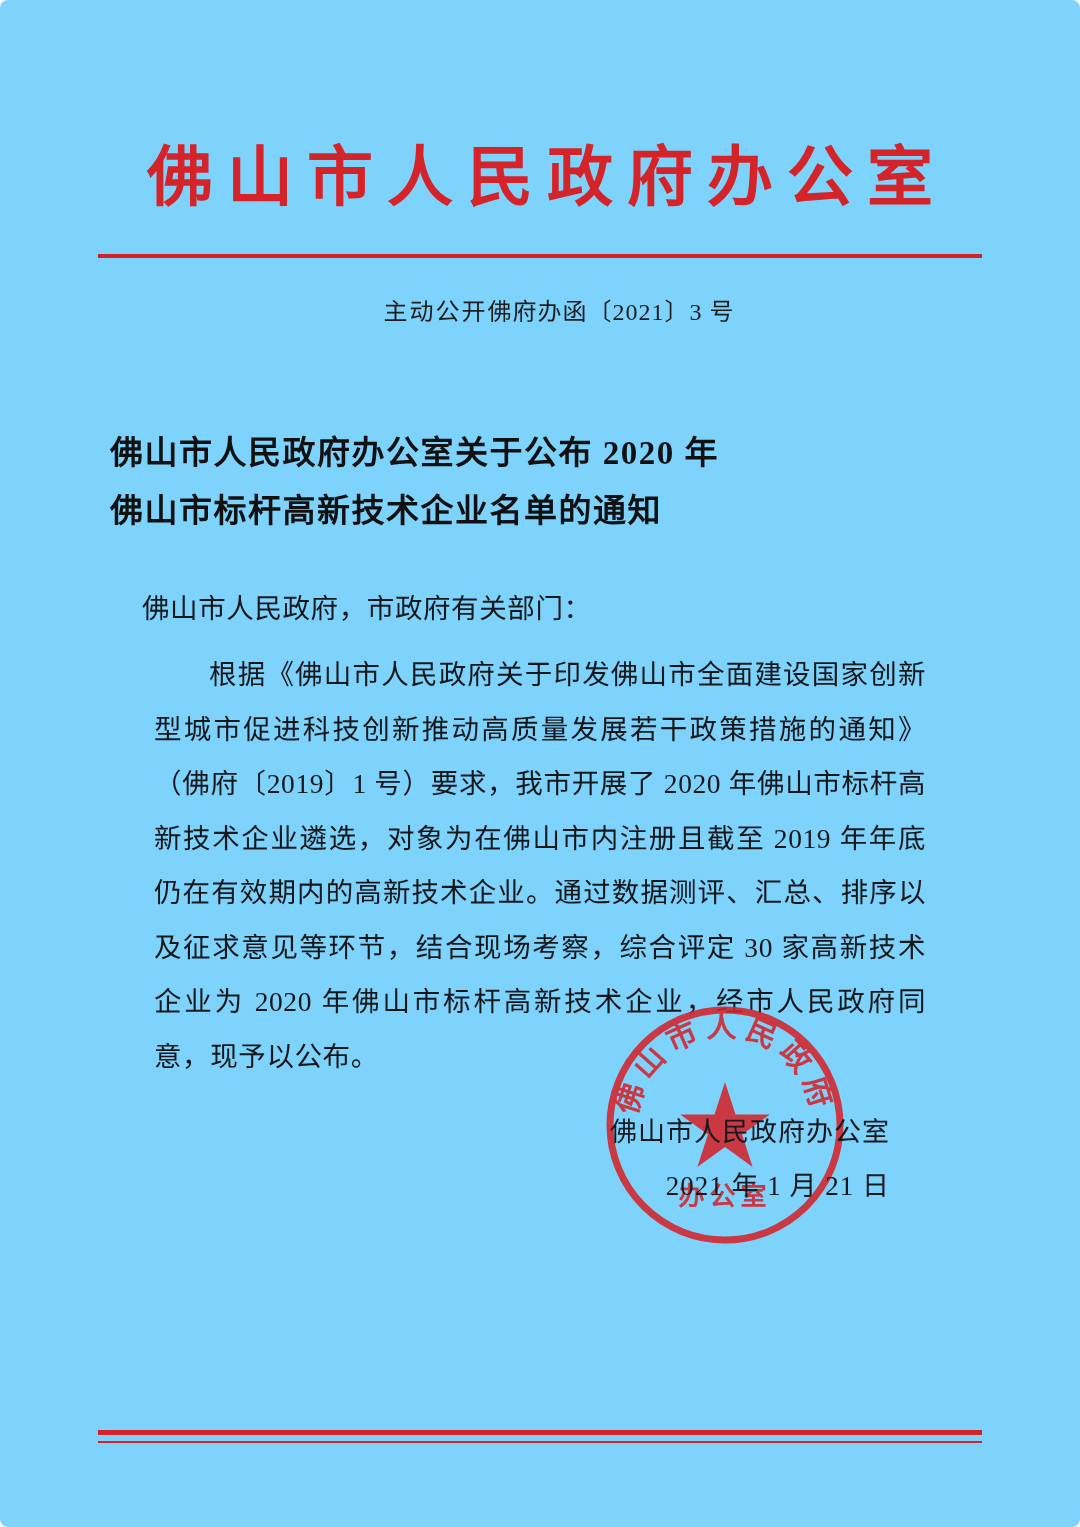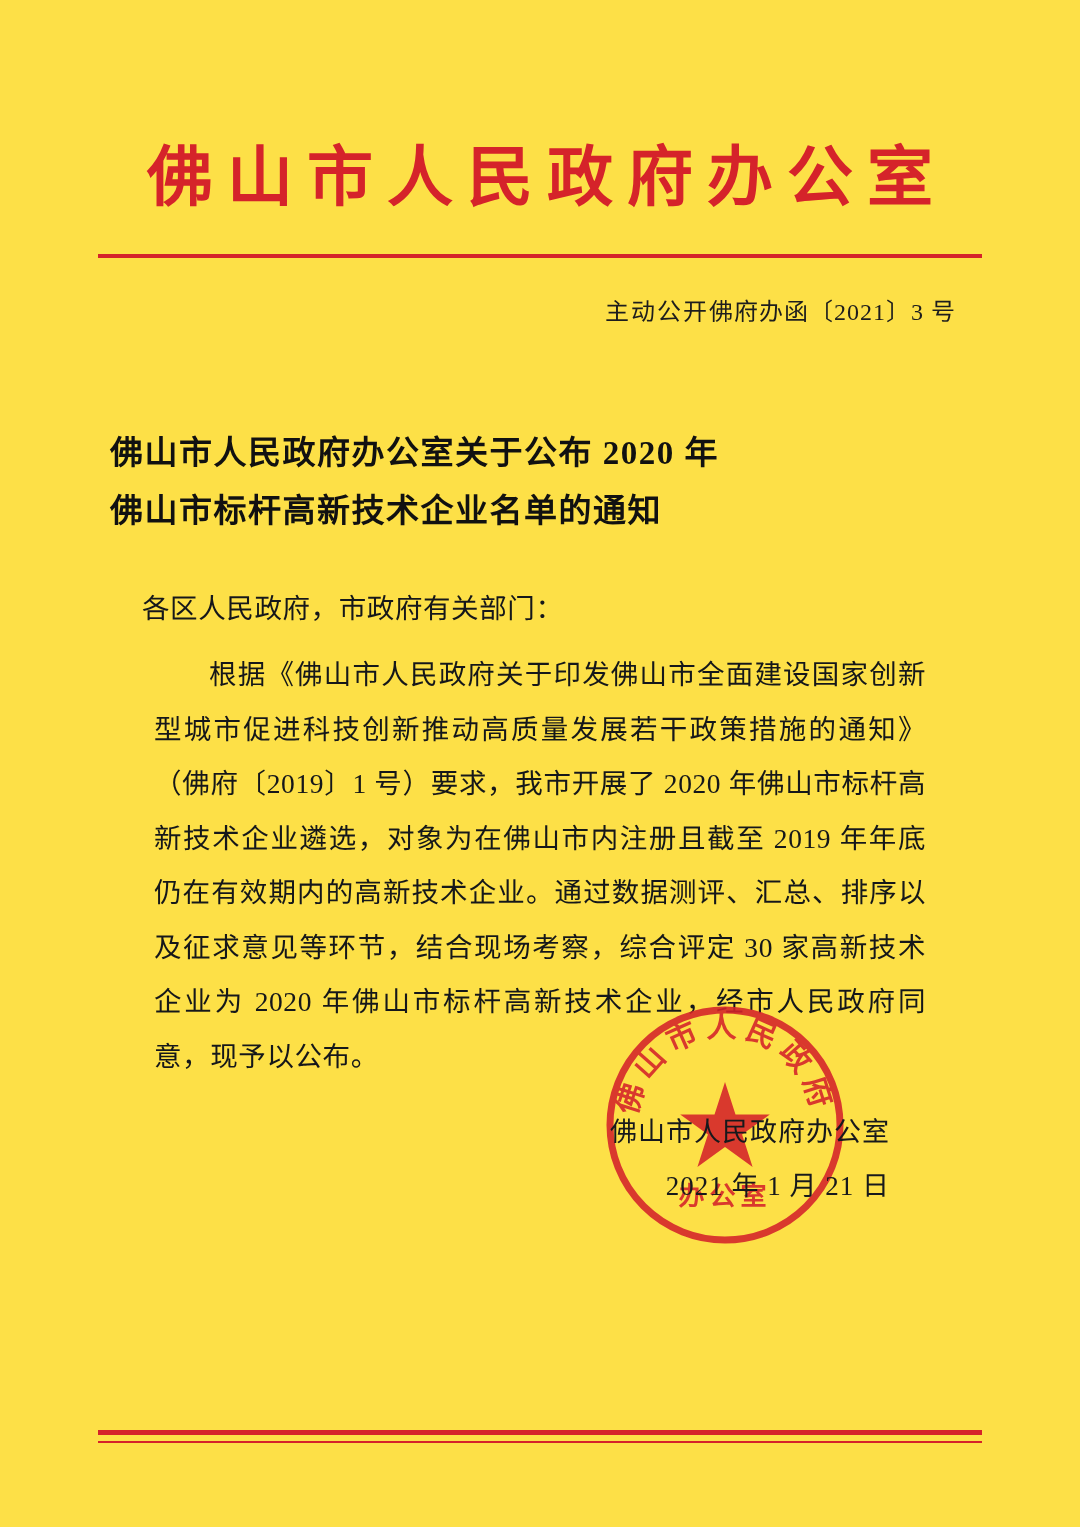--- a/index.html
+++ b/index.html
@@ -13,21 +13,22 @@
     height: 1527px;
     position: relative;
     font-family: "Liberation Serif", "DejaVu Serif", serif;
     color: #141414;
     overflow: hidden;
   }
 
   .page {
     position: absolute;
     inset: 0;
-    background: #fde047;
+    background: #7dd3fc;
+    border-radius: 8px;
   }
 
   
   .letterhead {
     position: absolute;
     top: 140px;
     left: 0;
     width: 100%;
     text-align: center;
   }
@@ -48,24 +49,24 @@
     left: 98px;
     width: 884px;
     height: 4px;
     background: #d5232a;
   }
 
   
   .meta-row {
     position: absolute;
     top: 292px;
-    left: 98px;
+    left: 106px;
     width: 884px;
     display: flex;
-    justify-content: flex-end;
+    justify-content: center;
     align-items: baseline;
     font-family: "Liberation Serif", "DejaVu Serif", serif;
     font-size: 24px;
     color: #1d1d1d;
     letter-spacing: 2px;
   }
   .meta-left { margin-left: 48px; }
   .meta-right { margin-right: 26px; letter-spacing: 1px; }
 
   
@@ -164,21 +165,21 @@
     <span class="meta-left">主动公开</span>
     <span class="meta-right">佛府办函〔2021〕3 号</span>
   </div>
 
   <div class="doc-title">
     <span class="line">佛山市人民政府办公室关于公布 2020 年</span>
     <span class="line">佛山市标杆高新技术企业名单的通知</span>
   </div>
 
   <div class="body-block">
-    <p class="salutation">各区人民政府，市政府有关部门：</p>
+    <p class="salutation">佛山市人民政府，市政府有关部门：</p>
     <p class="para">根据《佛山市人民政府关于印发佛山市全面建设国家创新型城市促进科技创新推动高质量发展若干政策措施的通知》（佛府〔2019〕1 号）要求，我市开展了 2020 年佛山市标杆高新技术企业遴选，对象为在佛山市内注册且截至 2019 年年底仍在有效期内的高新技术企业。通过数据测评、汇总、排序以及征求意见等环节，结合现场考察，综合评定 30 家高新技术企业为 2020 年佛山市标杆高新技术企业，经市人民政府同意，现予以公布。</p>
   </div>
 
   <svg class="seal" viewBox="0 0 250 250">
     <circle cx="125" cy="125" r="115" fill="none" stroke="#d5232a" stroke-width="7"></circle>
     <path id="sealArcTop" d="M 125,125 m -88,0 a 88,88 0 1,1 176,0" fill="none" stroke="none"></path>
     <text font-family="'Liberation Serif','DejaVu Serif',serif" font-size="30" font-weight="bold" fill="#d5232a" letter-spacing="7">
       <textPath href="#sealArcTop" startOffset="50%" text-anchor="middle">佛山市人民政府</textPath>
     </text>
     <polygon fill="#d5232a" points="125,82 135.5,114.5 169.8,114.5 142.1,134.6 152.6,167.1 125,147 97.4,167.1 107.9,134.6 80.2,114.5 114.5,114.5"></polygon>

